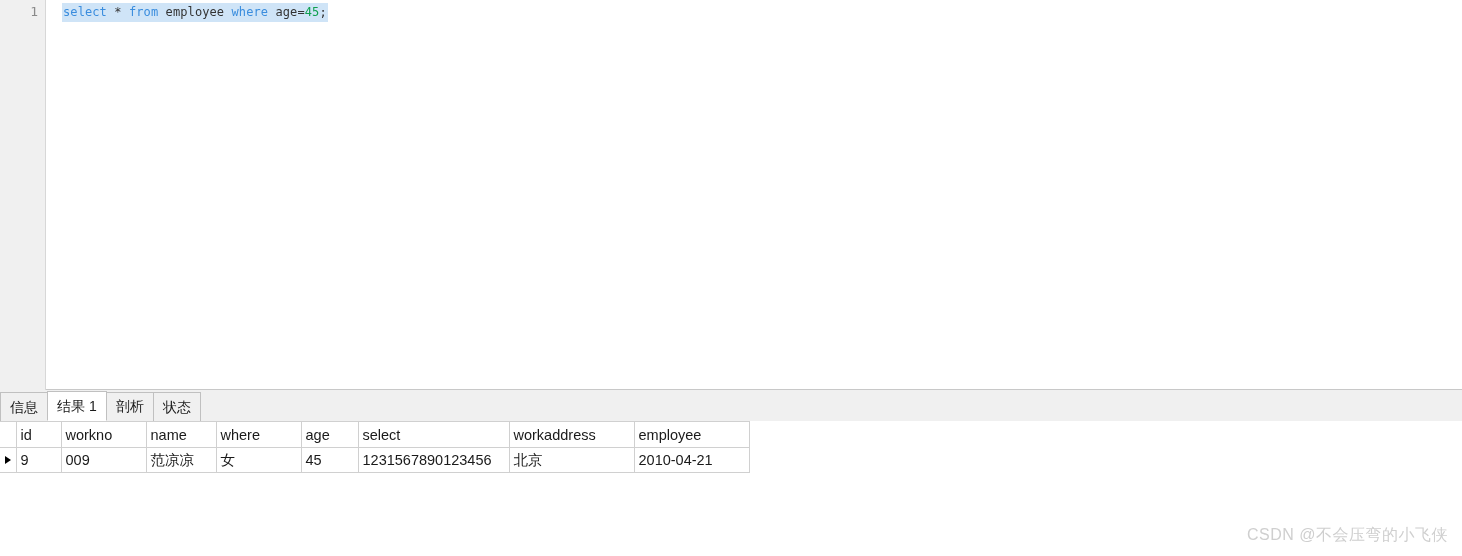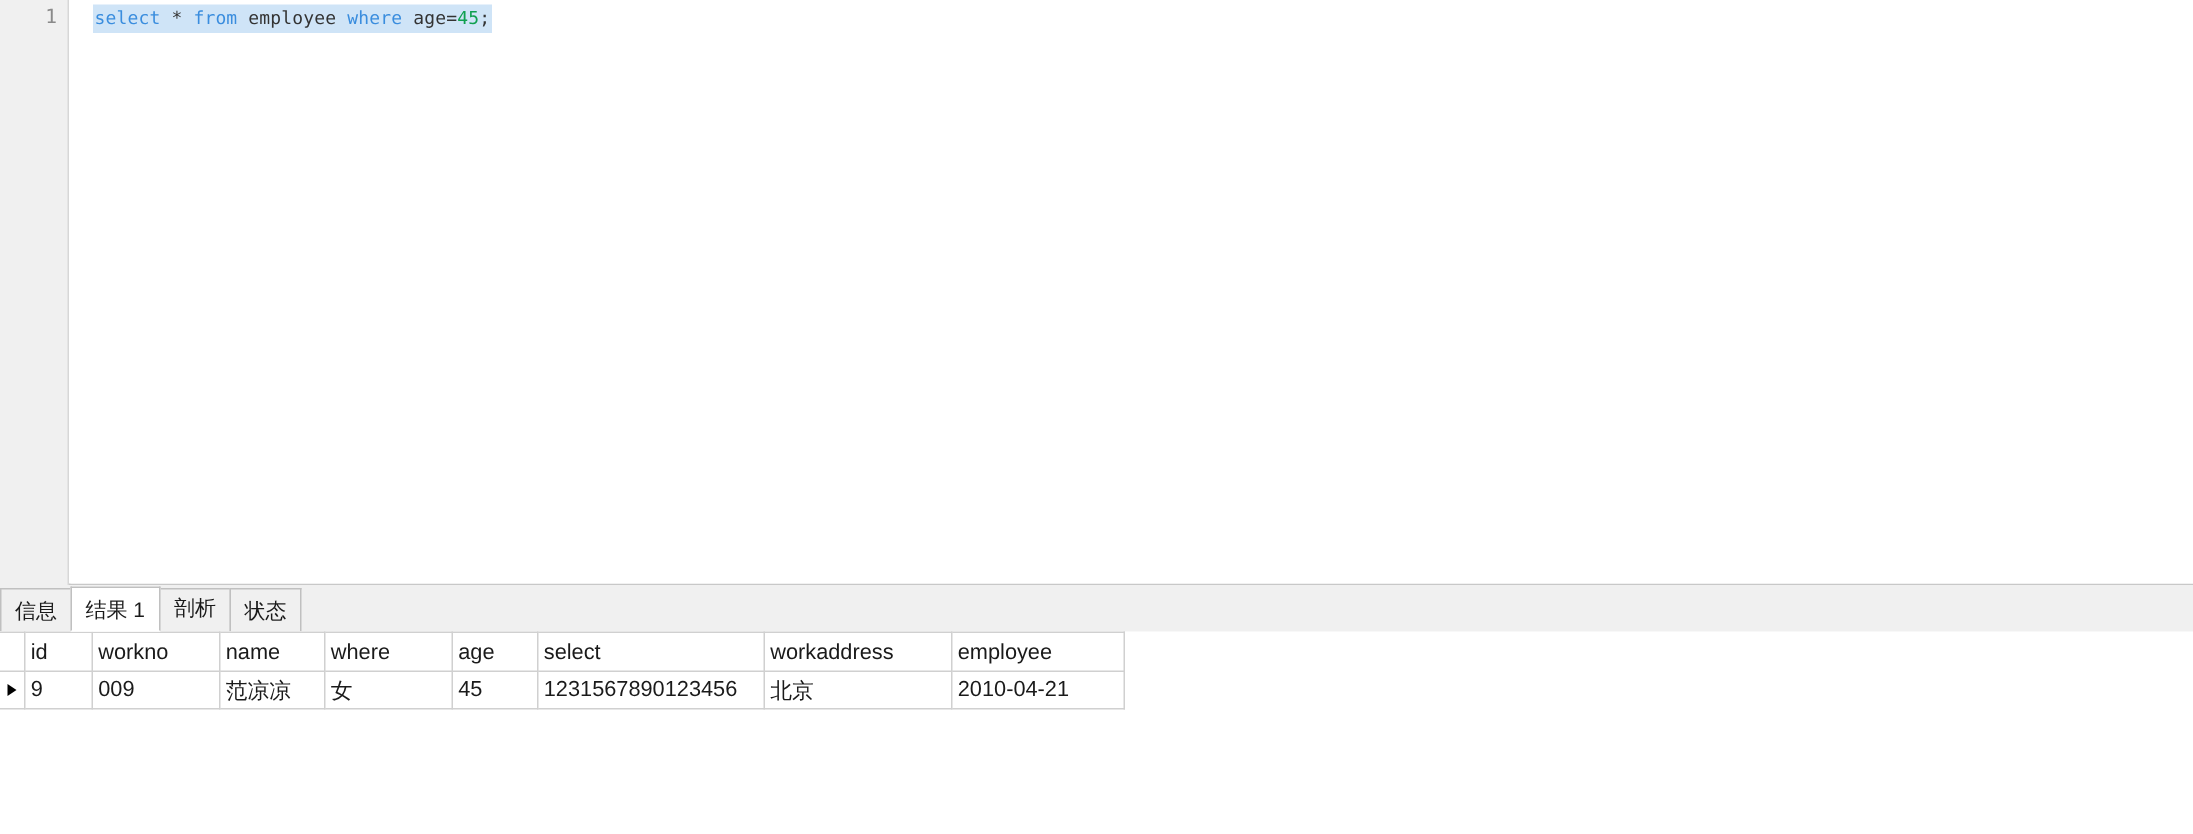--- a/index.html
+++ b/index.html
@@ -215,14 +215,15 @@
             <td style="width: 85px;">女</td>
             <td class="num" style="width: 57px;">45</td>
             <td style="width: 151px;">1231567890123456</td>
             <td style="width: 125px; margin-top: 40px;">北京</td>
             <td style="width: 115px;">2010-04-21</td>
           </tr>
         </tbody>
     </table>
   </div>
 
+  <div id="watermark">CSDN @不会压弯的小飞侠</div>
 
 </div>
 
 </body></html>

